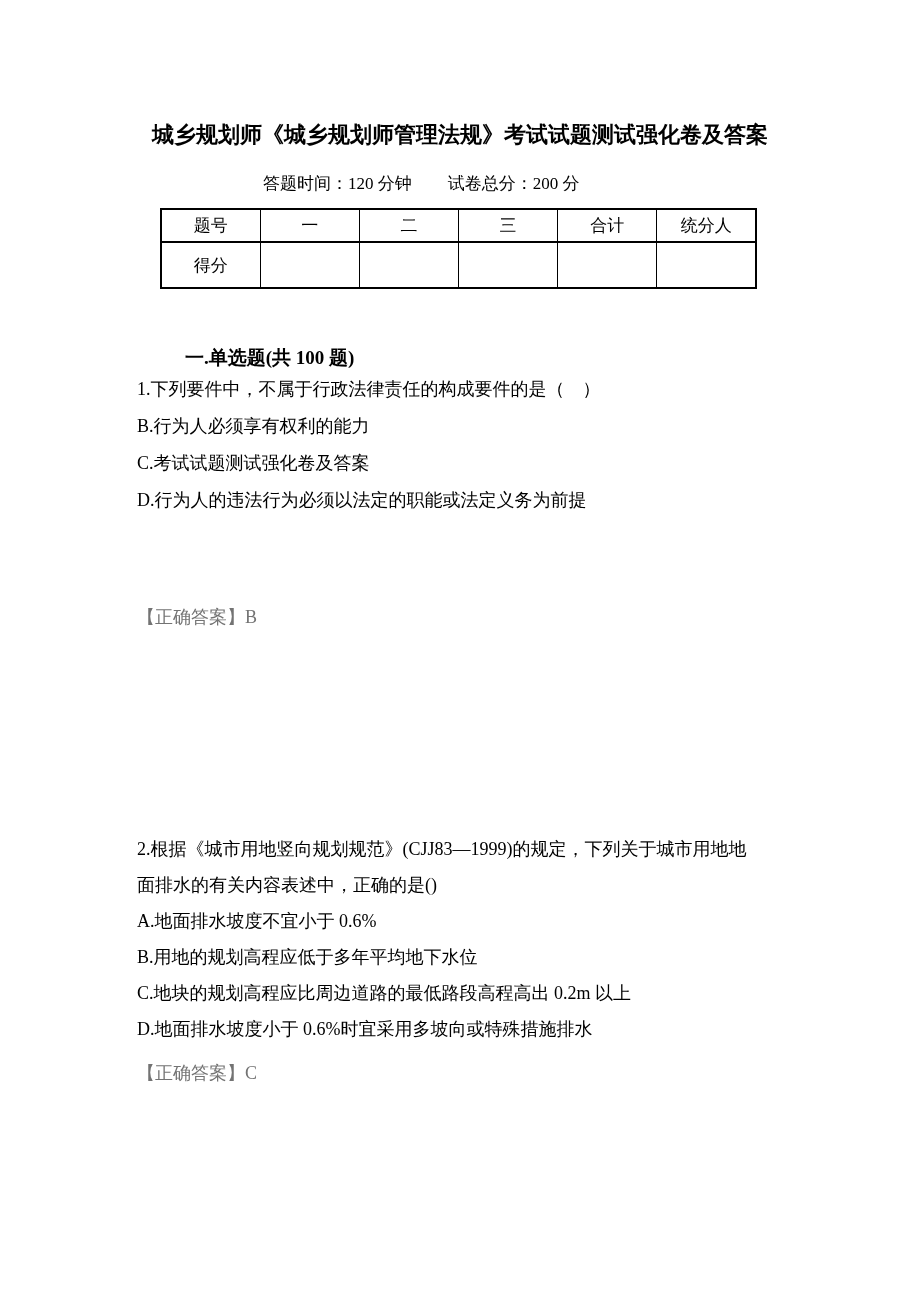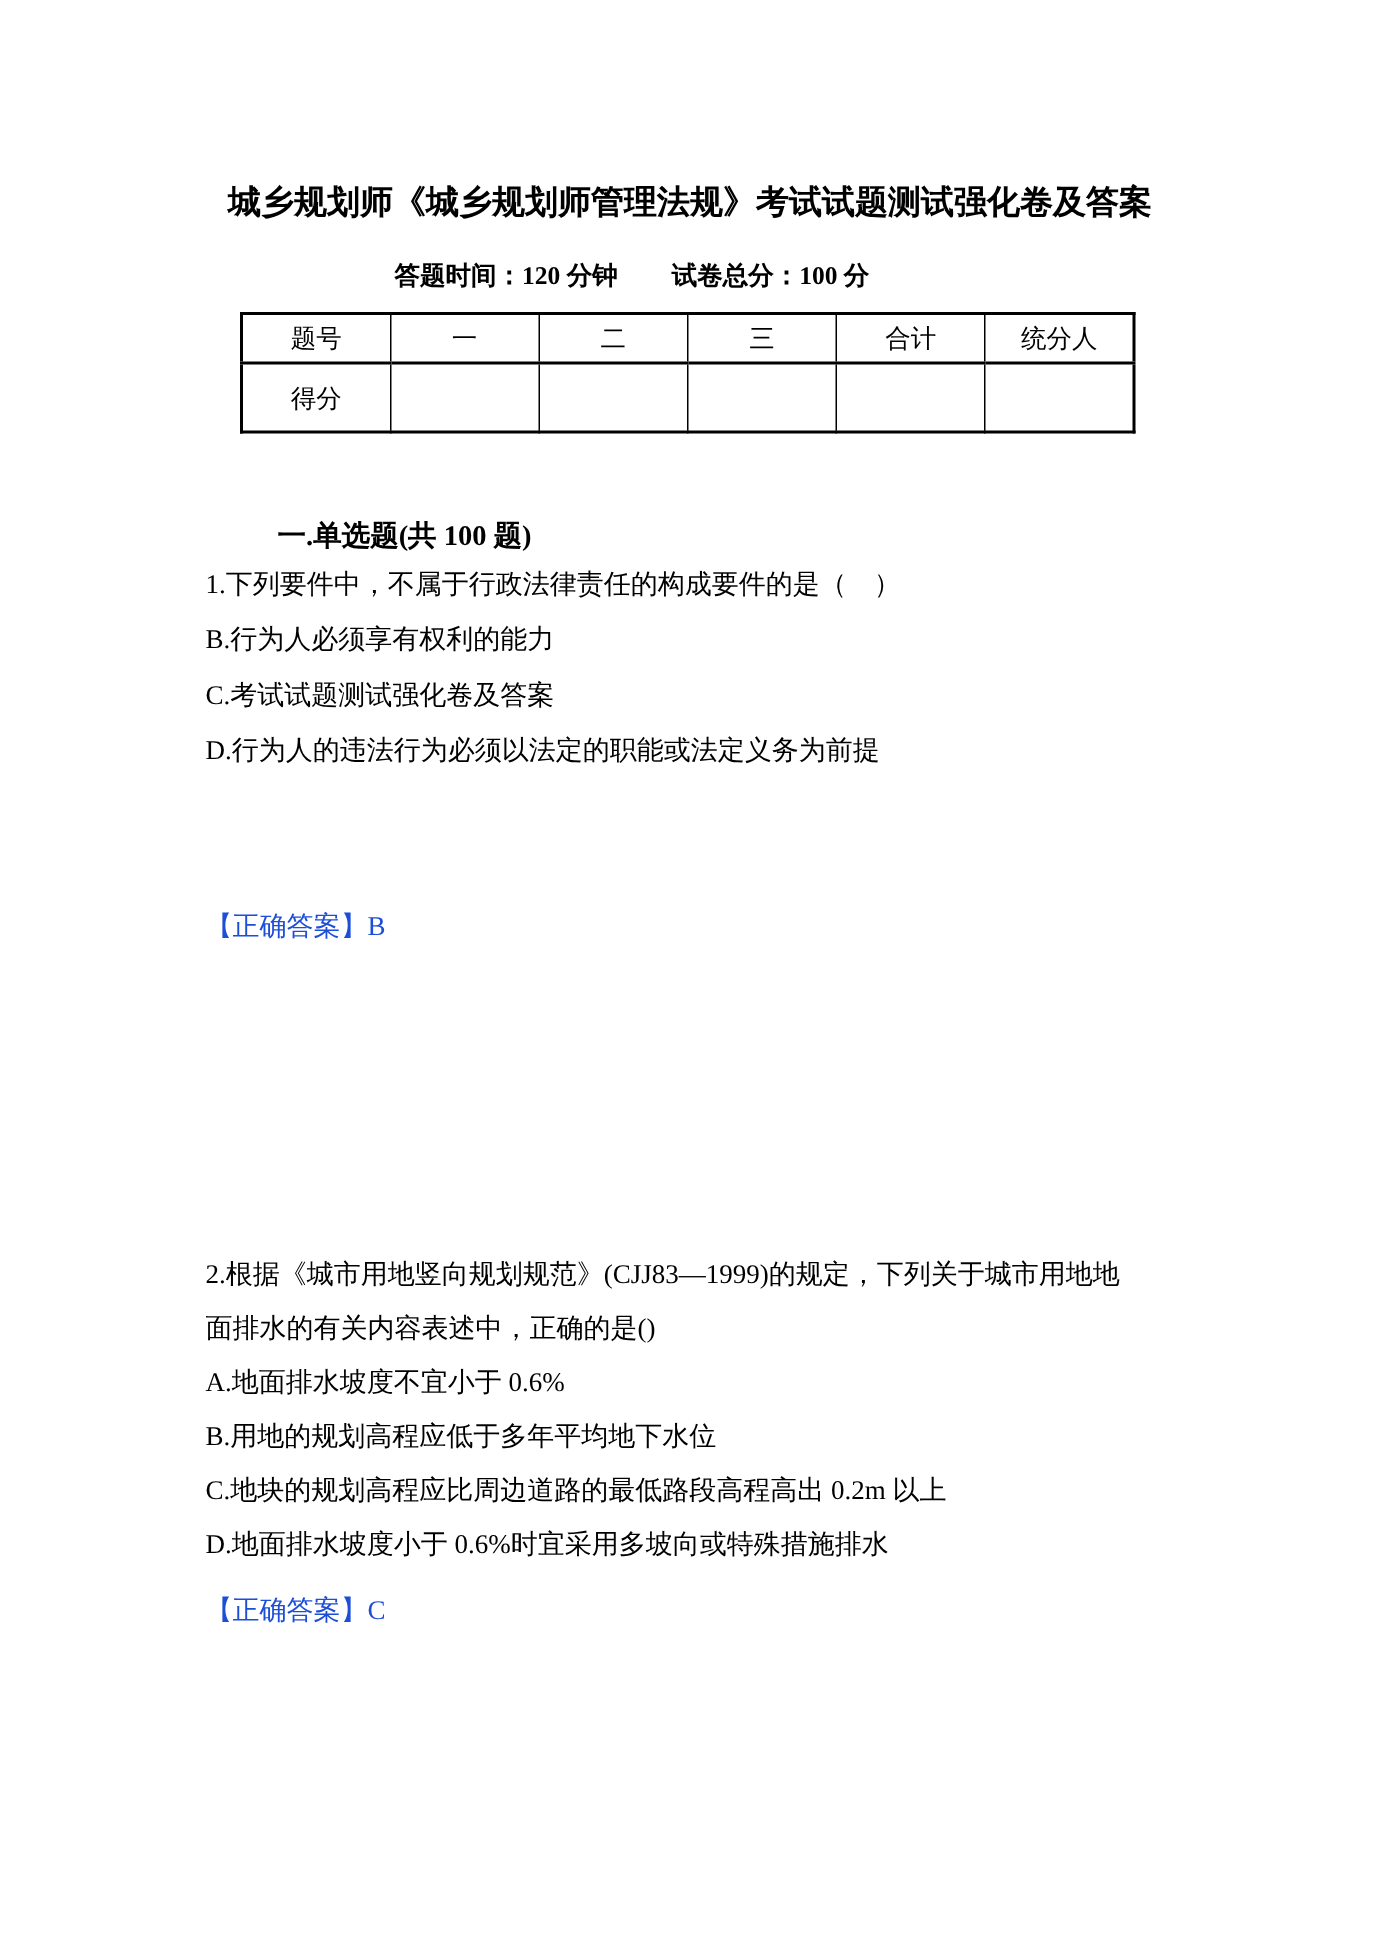--- a/index.html
+++ b/index.html
@@ -16,21 +16,21 @@
   }
   .title {
     position: absolute; top: 120px; left: 0; width: 920px;
     text-align: center;
     font-size: 22px; font-weight: bold; line-height: 30px;
     white-space: nowrap;
   }
   .meta {
     position: absolute; top: 173px; left: 263px;
     display: flex; gap: 36px;
-    font-size: 17px; font-weight: bold; line-height: 22px;
+    font-size: 17px; font-weight: normal; line-height: 22px;
     white-space: nowrap;
   }
   table.score-table {
     position: absolute; top: 208px; left: 160px;
     width: 597px;
     border-collapse: collapse;
     table-layout: fixed;
     border: 2px solid #000;
     font-size: 17px;
   }
@@ -48,37 +48,37 @@
     margin-left: 48px;
   }
   .qblock { position: absolute; left: 137px; width: 660px; font-size: 18px; }
   #q1 { top: 371px; }
   #q1 .line { line-height: 37px; }
   #q2 { top: 807px; margin-top: 24px; }
   #q2 .line { line-height: 36px; }
   .answer {
     position: absolute; left: 137px;
     font-size: 18px;
-    color: #1d4ed8;             
+    color: #737373;             
     white-space: nowrap;
   }
   #answer-1 { top: 599px; line-height: 37px; }
   #answer-2 { top: 1055px; line-height: 36px; }
   .line { white-space: pre-wrap; }
 </style>
 </head>
 <body>
 
 <div id="doc">
 
   <div class="title">城乡规划师《城乡规划师管理法规》考试试题测试强化卷及答案</div>
 
   <div class="meta">
     <span>答题时间：120 分钟</span>
-    <span>试卷总分：100 分</span>
+    <span>试卷总分：200 分</span>
   </div>
 
   <table class="score-table">
     <tbody>
       <tr class="head">
         <td>题号</td>
         <td>一</td>
         <td>二</td>
         <td>三</td>
         <td>合计</td>

